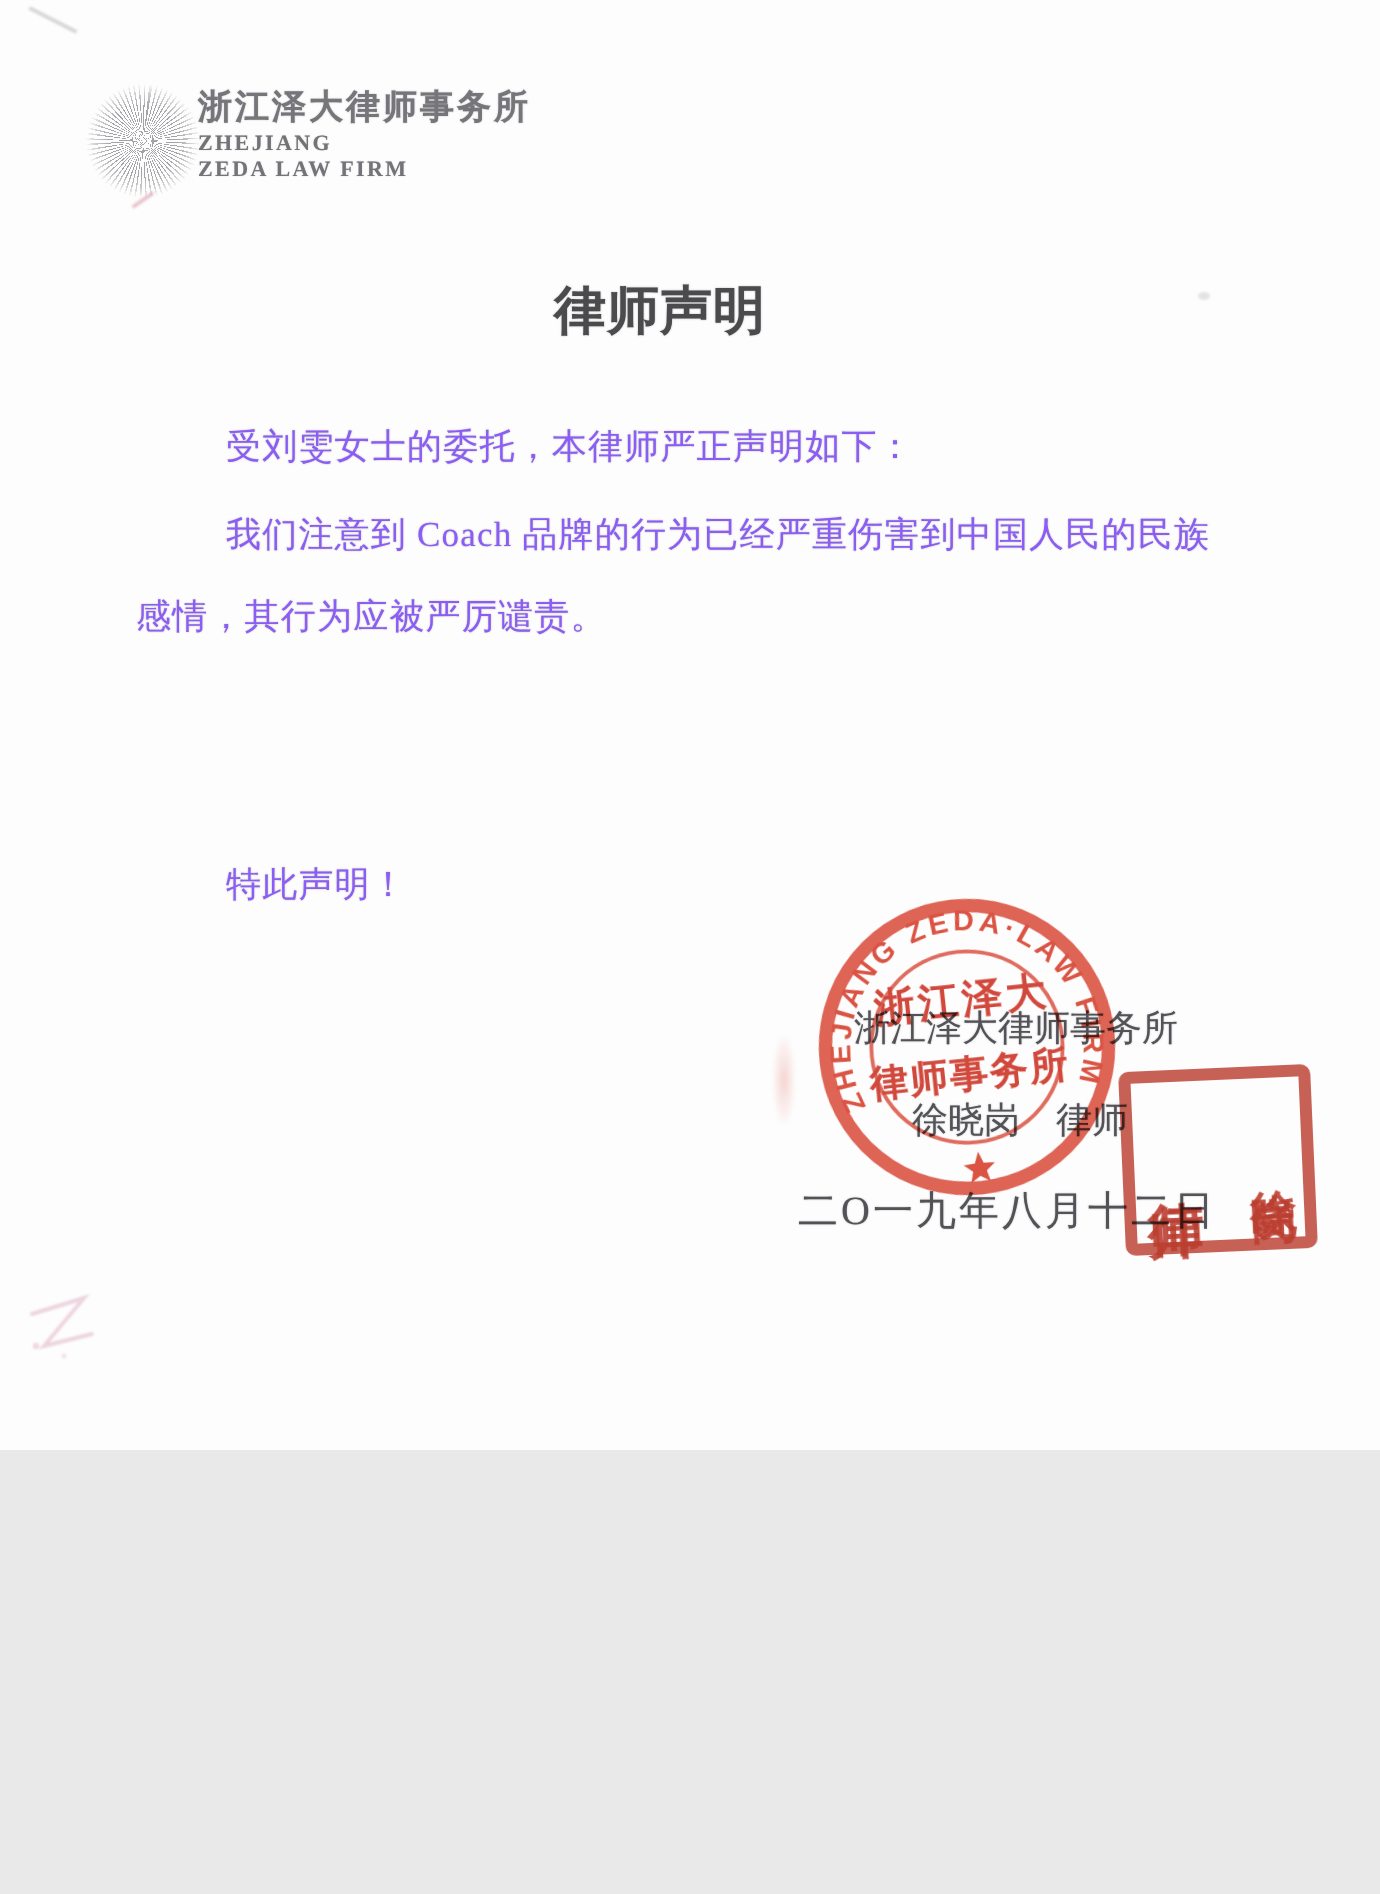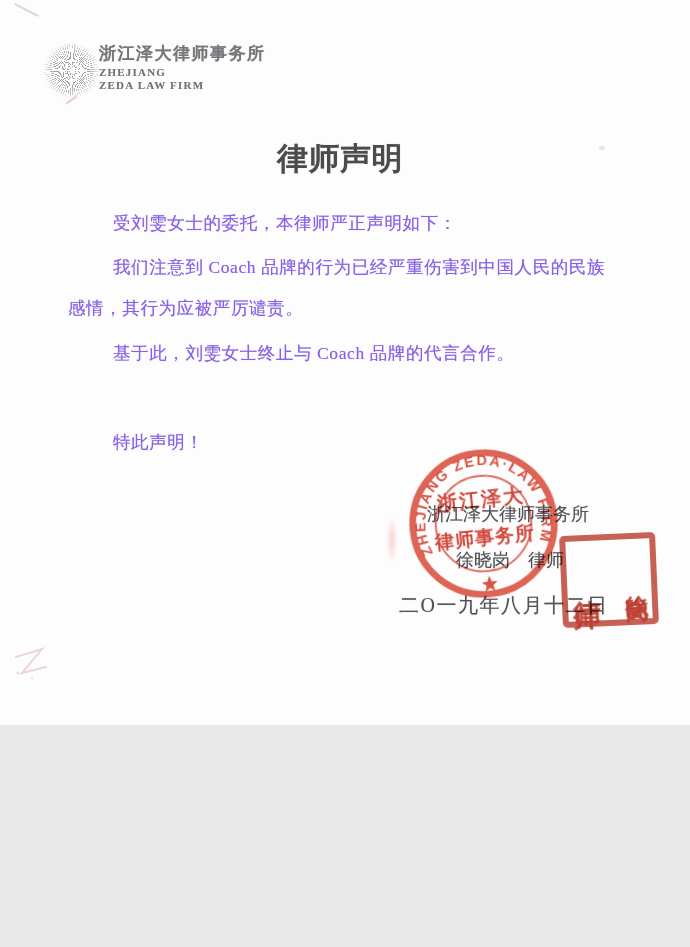--- a/index.html
+++ b/index.html
@@ -23,21 +23,21 @@
     letter-spacing:1.5px;text-shadow:0 0 .8px rgba(110,110,115,.5);white-space:nowrap;
   }
   .firm-en{
     left:99px;font-size:11px;font-weight:700;color:#747478;letter-spacing:1.2px;
     text-shadow:0 0 .6px rgba(110,110,115,.45);white-space:nowrap;
   }
   .firm-en1{top:66px;}
   .firm-en2{top:79px;}
   
   .doc-title{
-    left:277px;top:138px;margin:0;font-size:31px;font-weight:700;color:#4b4b4e;
+    left:277px;top:138px;margin:0;font-size:26px;font-weight:700;color:#4b4b4e;
     letter-spacing:.5px;text-shadow:0 0 1px rgba(75,75,80,.4);white-space:nowrap;
   }
   .bodyline{
     margin:0;font-size:17.5px;letter-spacing:.6px;color:#8b5cf6;white-space:nowrap;
     text-shadow:0 0 .9px rgba(85,85,90,.45);
   }
   .p1{left:113px;top:211px;}
   .p2l1{left:113px;top:255px;}
   .p2l2{left:68px;top:296px;}
   .p3{left:113px;top:341px;}
@@ -93,21 +93,20 @@
   <div class="abs red-tick"></div>
   <div class="abs firm-zh">浙江泽大律师事务所</div>
   <div class="abs firm-en firm-en1">ZHEJIANG</div>
   <div class="abs firm-en firm-en2">ZEDA LAW FIRM</div>
 
   <h1 class="abs doc-title">律师声明</h1>
 
   <p class="abs bodyline p1">受刘雯女士的委托，本律师严正声明如下：</p>
   <p class="abs bodyline p2l1">我们注意到 Coach 品牌的行为已经严重伤害到中国人民的民族</p>
   <p class="abs bodyline p2l2">感情，其行为应被严厉谴责。</p>
-  <p class="abs bodyline p3">基于此，刘雯女士终止与 Coach 品牌的代言合作。</p>
   <p class="abs bodyline p4">特此声明！</p>
 
   <div class="abs sig sig-firm">浙江泽大律师事务所</div>
   <div class="abs sig sig-lawyer">徐晓岗　律师</div>
   <div class="abs sig sig-date">二O一九年八月十二日</div>
 
   <div class="abs seal-smudge"></div>
 
   <svg class="abs seal-round" viewBox="0 0 160 160" xmlns="http://www.w3.org/2000/svg">
     <circle cx="80" cy="80" r="74" fill="none" stroke="rgba(216,64,46,.9)" stroke-width="7"></circle>

